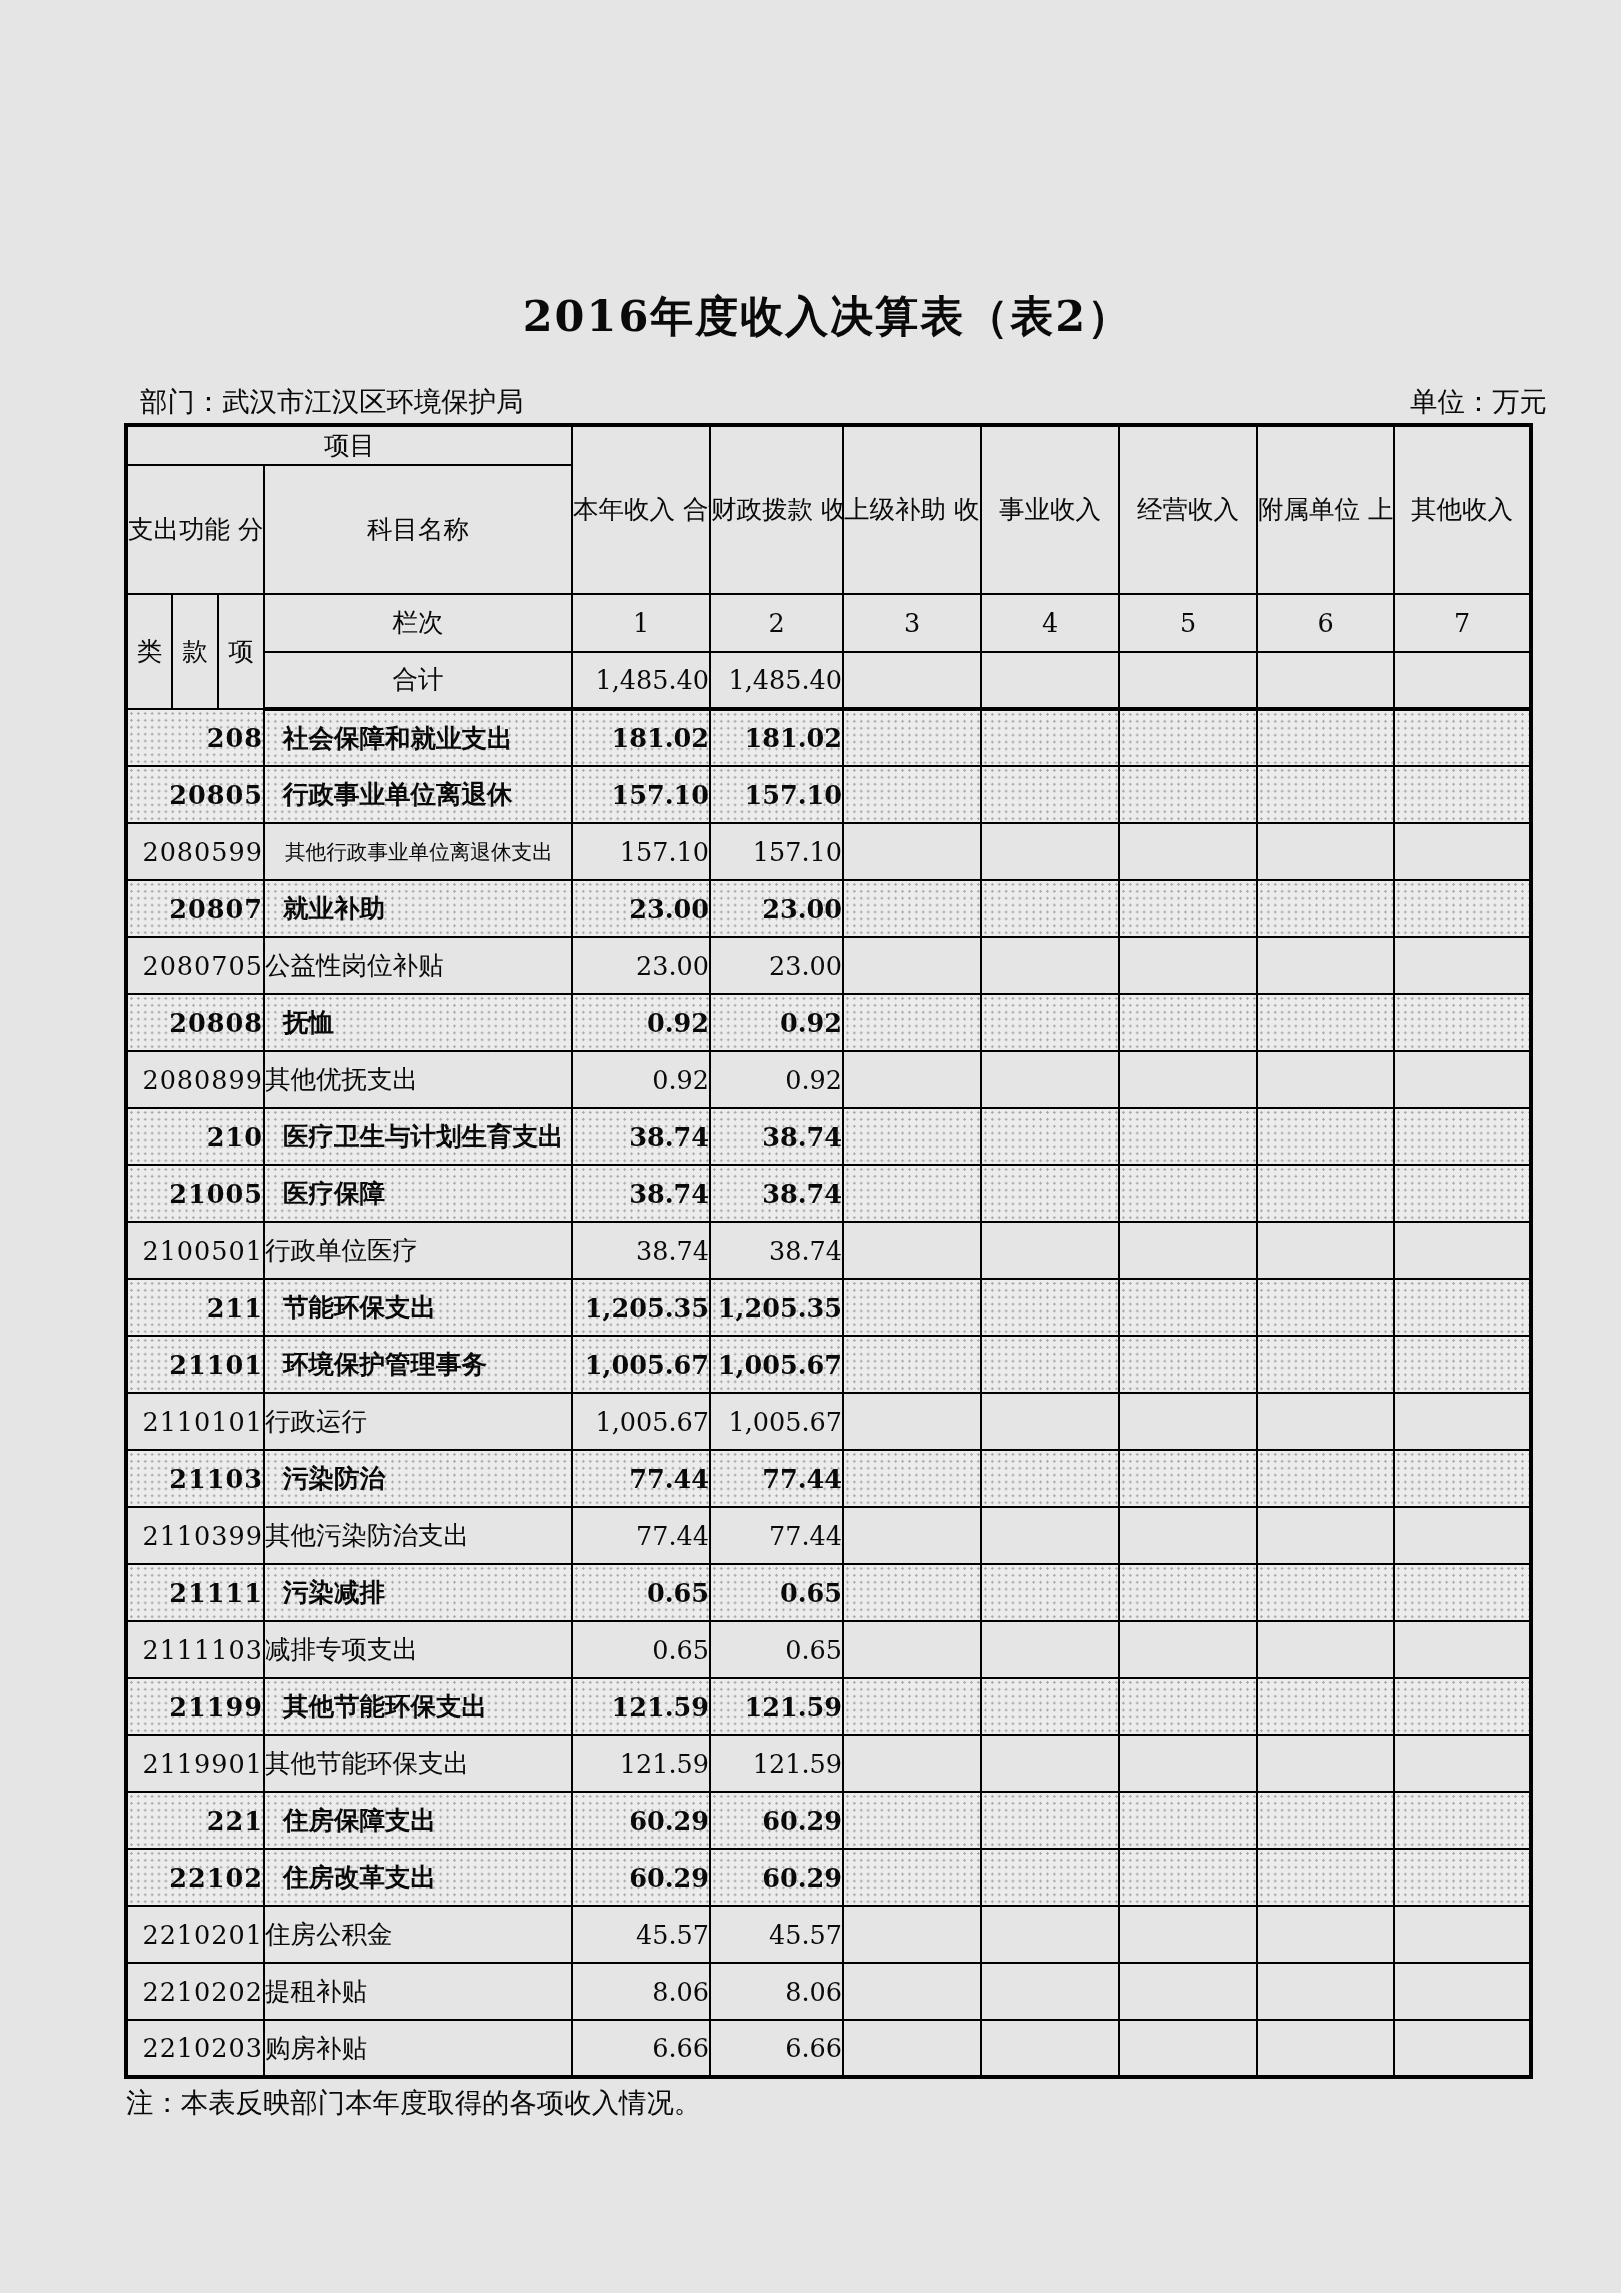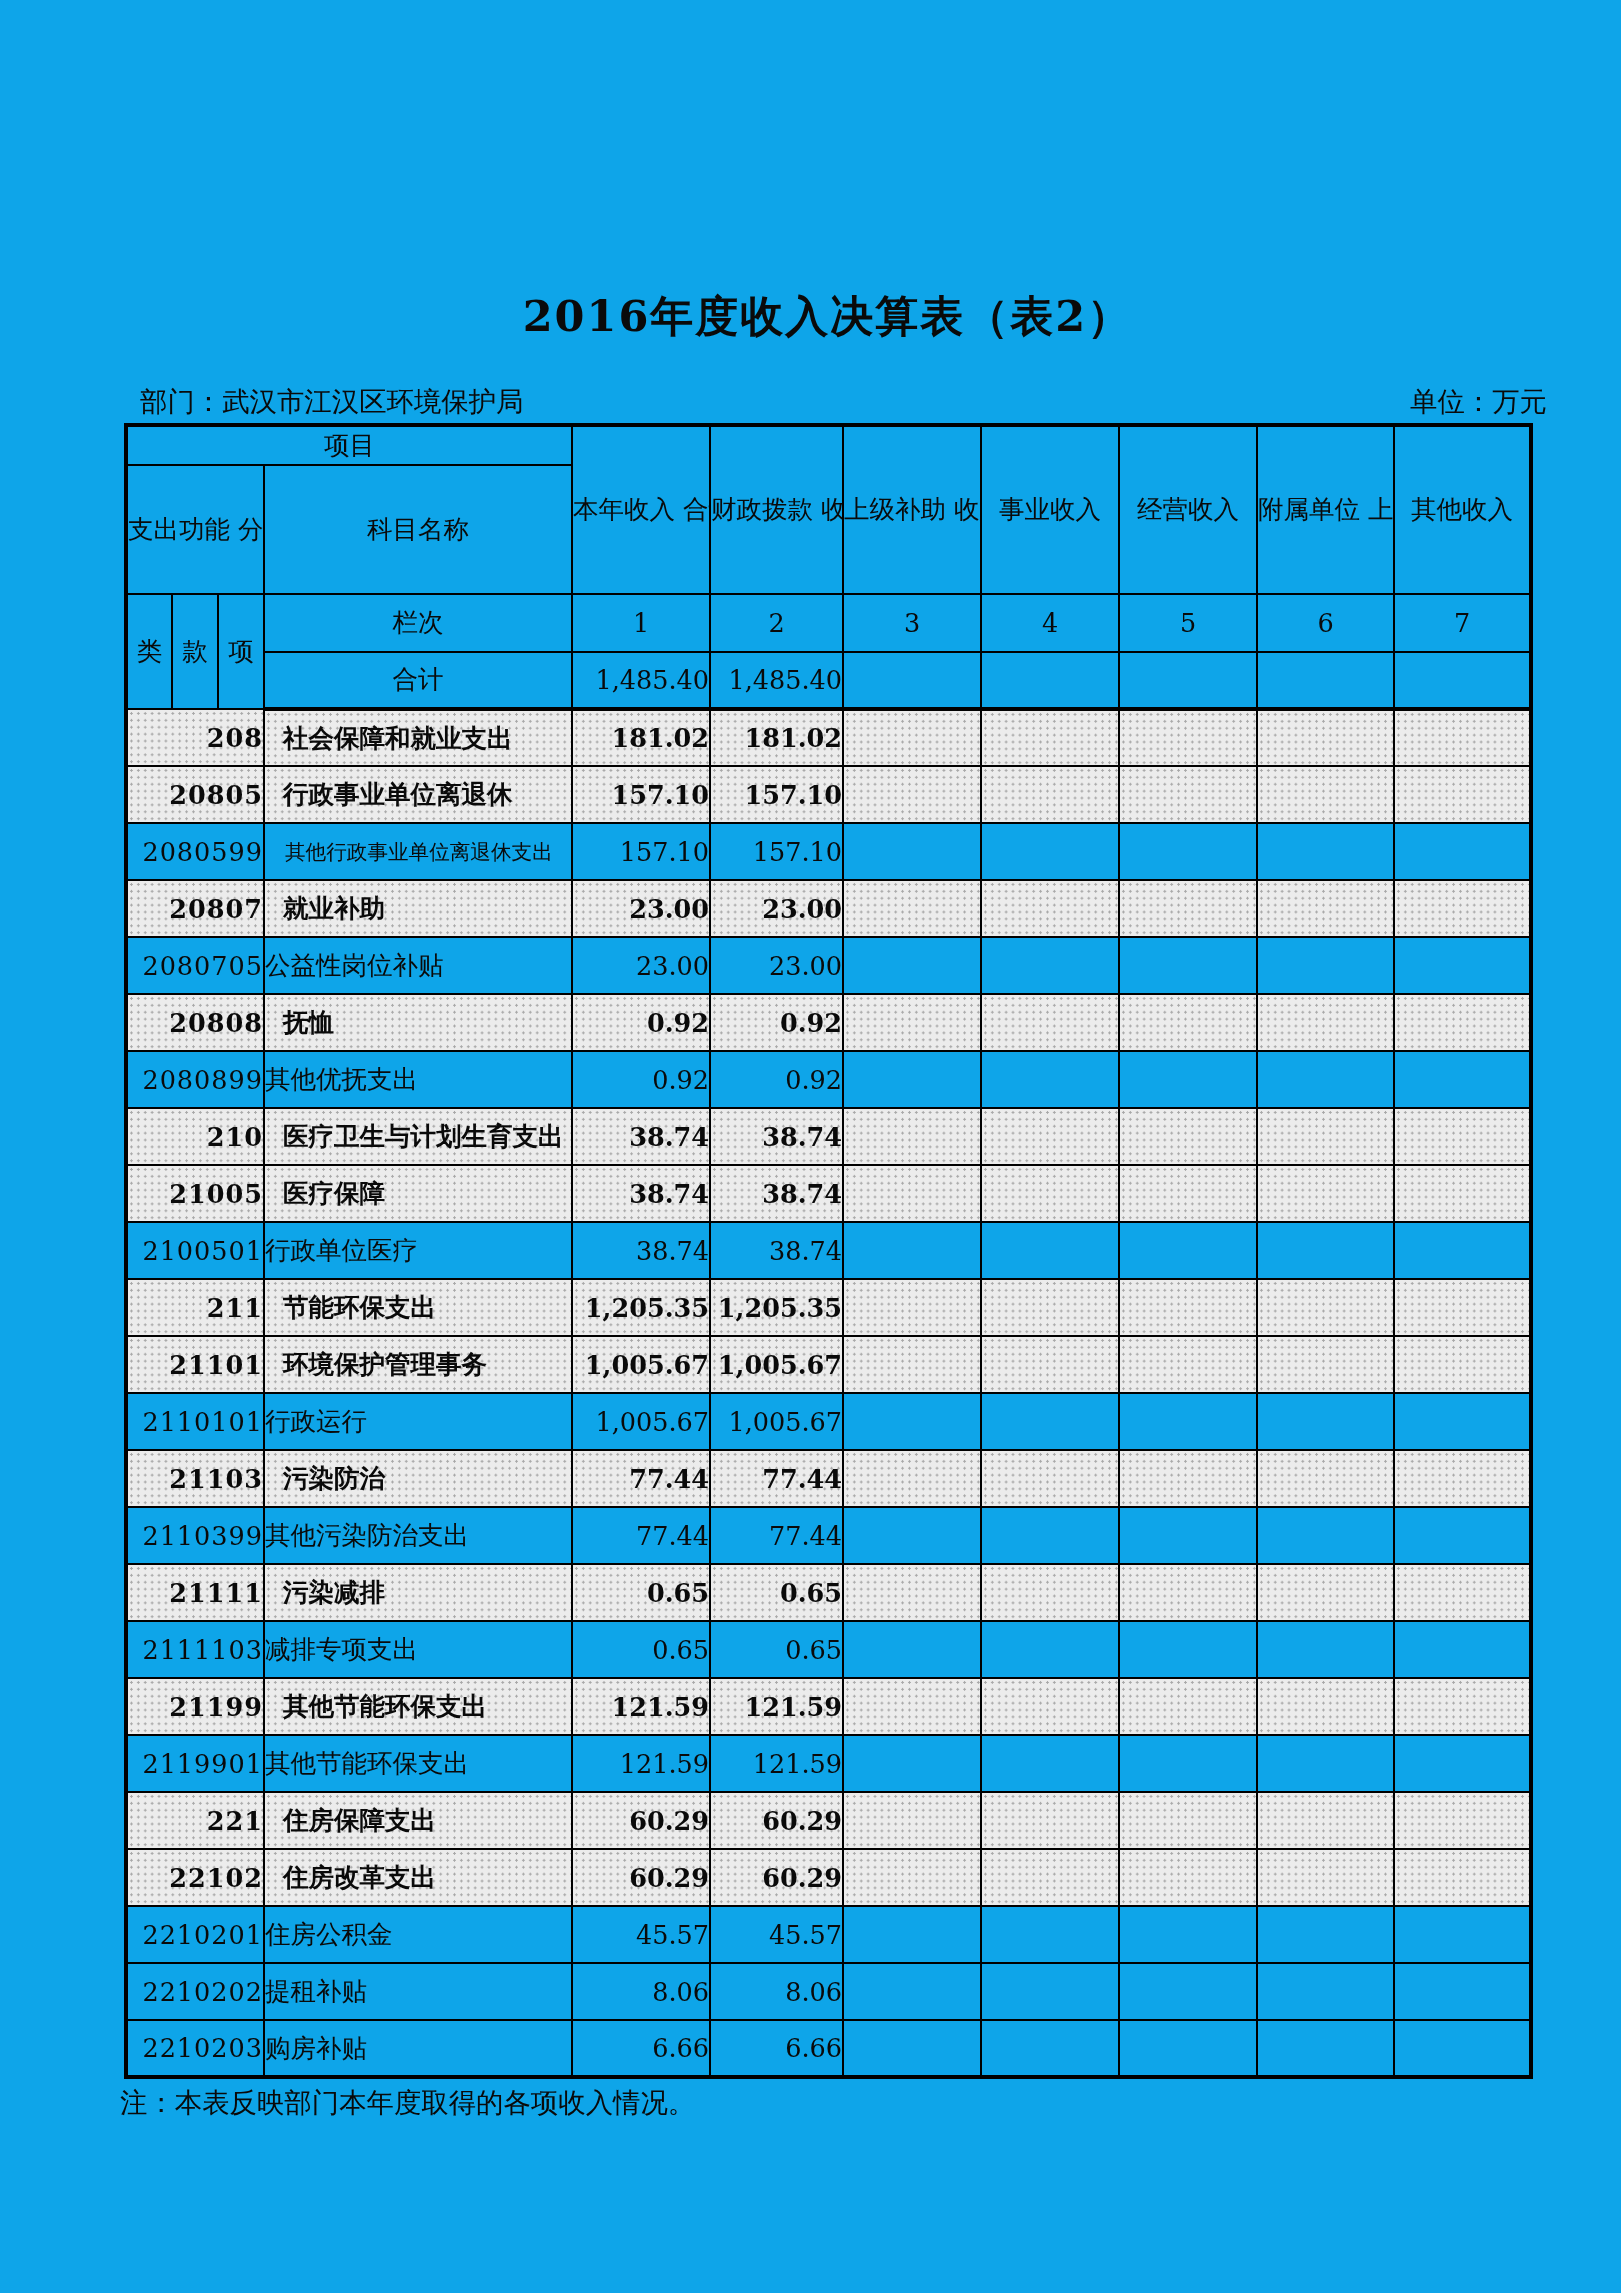--- a/index.html
+++ b/index.html
@@ -1,20 +1,20 @@
 <!DOCTYPE html>
 <html><head>
 <meta charset="utf-8">
 <style>
   html,body{margin:0;padding:0;}
   body{background:#9a9a9a;}
   #page{
     position:relative;
     width:1621px;height:2294px;
-    background:#0ea5e9;
+    background:#e5e5e5;
     font-family:"DejaVu Serif","DejaVu Sans",serif;
     color:#0a0a0a;
     overflow:hidden;
   }
   
   .title{
     position:absolute;top:288px;left:124px;width:1407px;
     text-align:center;font-size:43px;font-weight:bold;letter-spacing:2px;
   }
   .meta{
@@ -55,21 +55,21 @@
   tr.shaded td{
     background-color:#ececec;
     background-image:radial-gradient(rgba(30,30,30,0.33) 1px, transparent 1.4px);
     background-size:6.9px 6.9px;
     font-weight:bold;
   }
   tr.shaded td.name{padding-left:18px;}
   tr.small td.name{font-size:20.6px;padding-left:20px;}
   
   .notes{
-    position:absolute;top:2084px;left:120px;width:1176px;
+    position:absolute;top:2084px;left:126px;width:1176px;
     font-size:27.4px;line-height:1.38;
   }
   .notes p{margin:0;padding:0;}
 </style>
 </head>
 <body>
 
 <div id="page">
 
   <div class="title">2016年度收入决算表（表2）</div>

